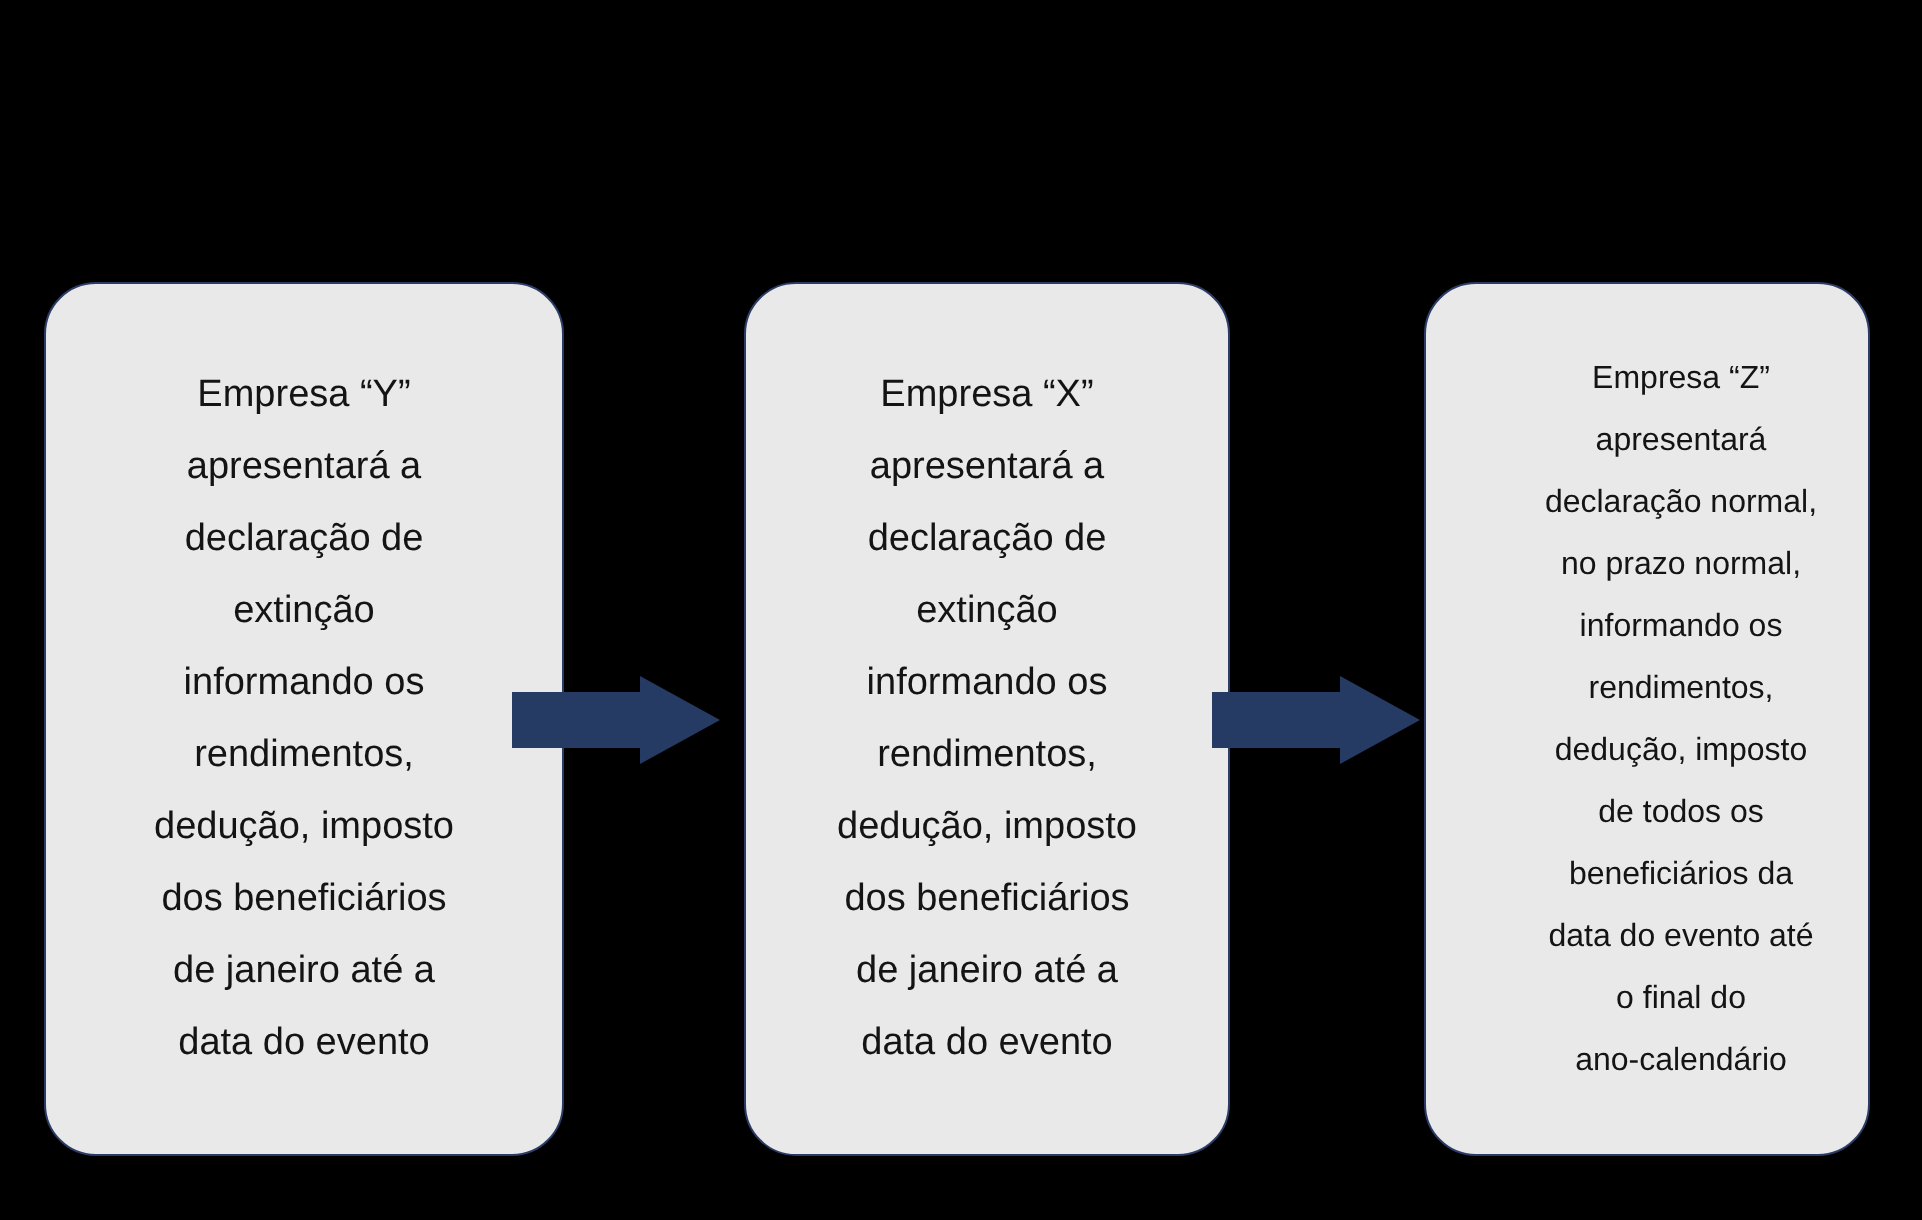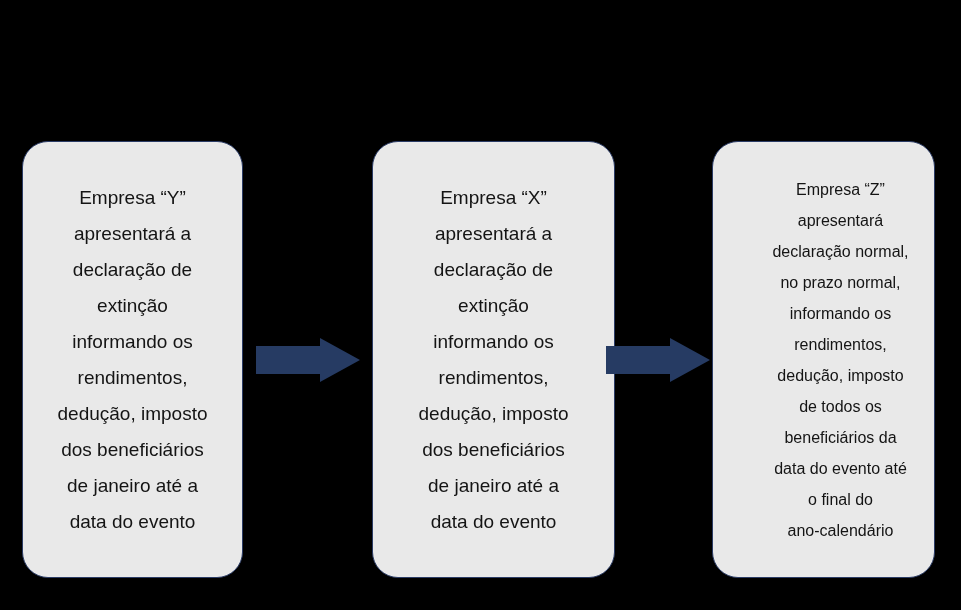--- a/index.html
+++ b/index.html
@@ -39,21 +39,21 @@
   .flow-box-text {
     width: 100%;
     text-align: center;
     color: #141414;
     white-space: pre-line;
     padding: 0 6px;
     box-sizing: border-box;
   }
 
   
-  #box-empresa-y { left: 22px;  top: 141px; width: 221px; height: 437px; }
+  #box-empresa-y { left: 22px;  top: 141px; width: 260px; height: 437px; }
   #box-empresa-x { left: 372px; top: 141px; width: 243px; height: 437px; }
   #box-empresa-z { left: 712px; top: 141px; width: 223px; height: 437px; }
 
   #box-empresa-y .flow-box-text,
   #box-empresa-x .flow-box-text {
     font-size: 19px;
     line-height: 36px;
   }
 
   

